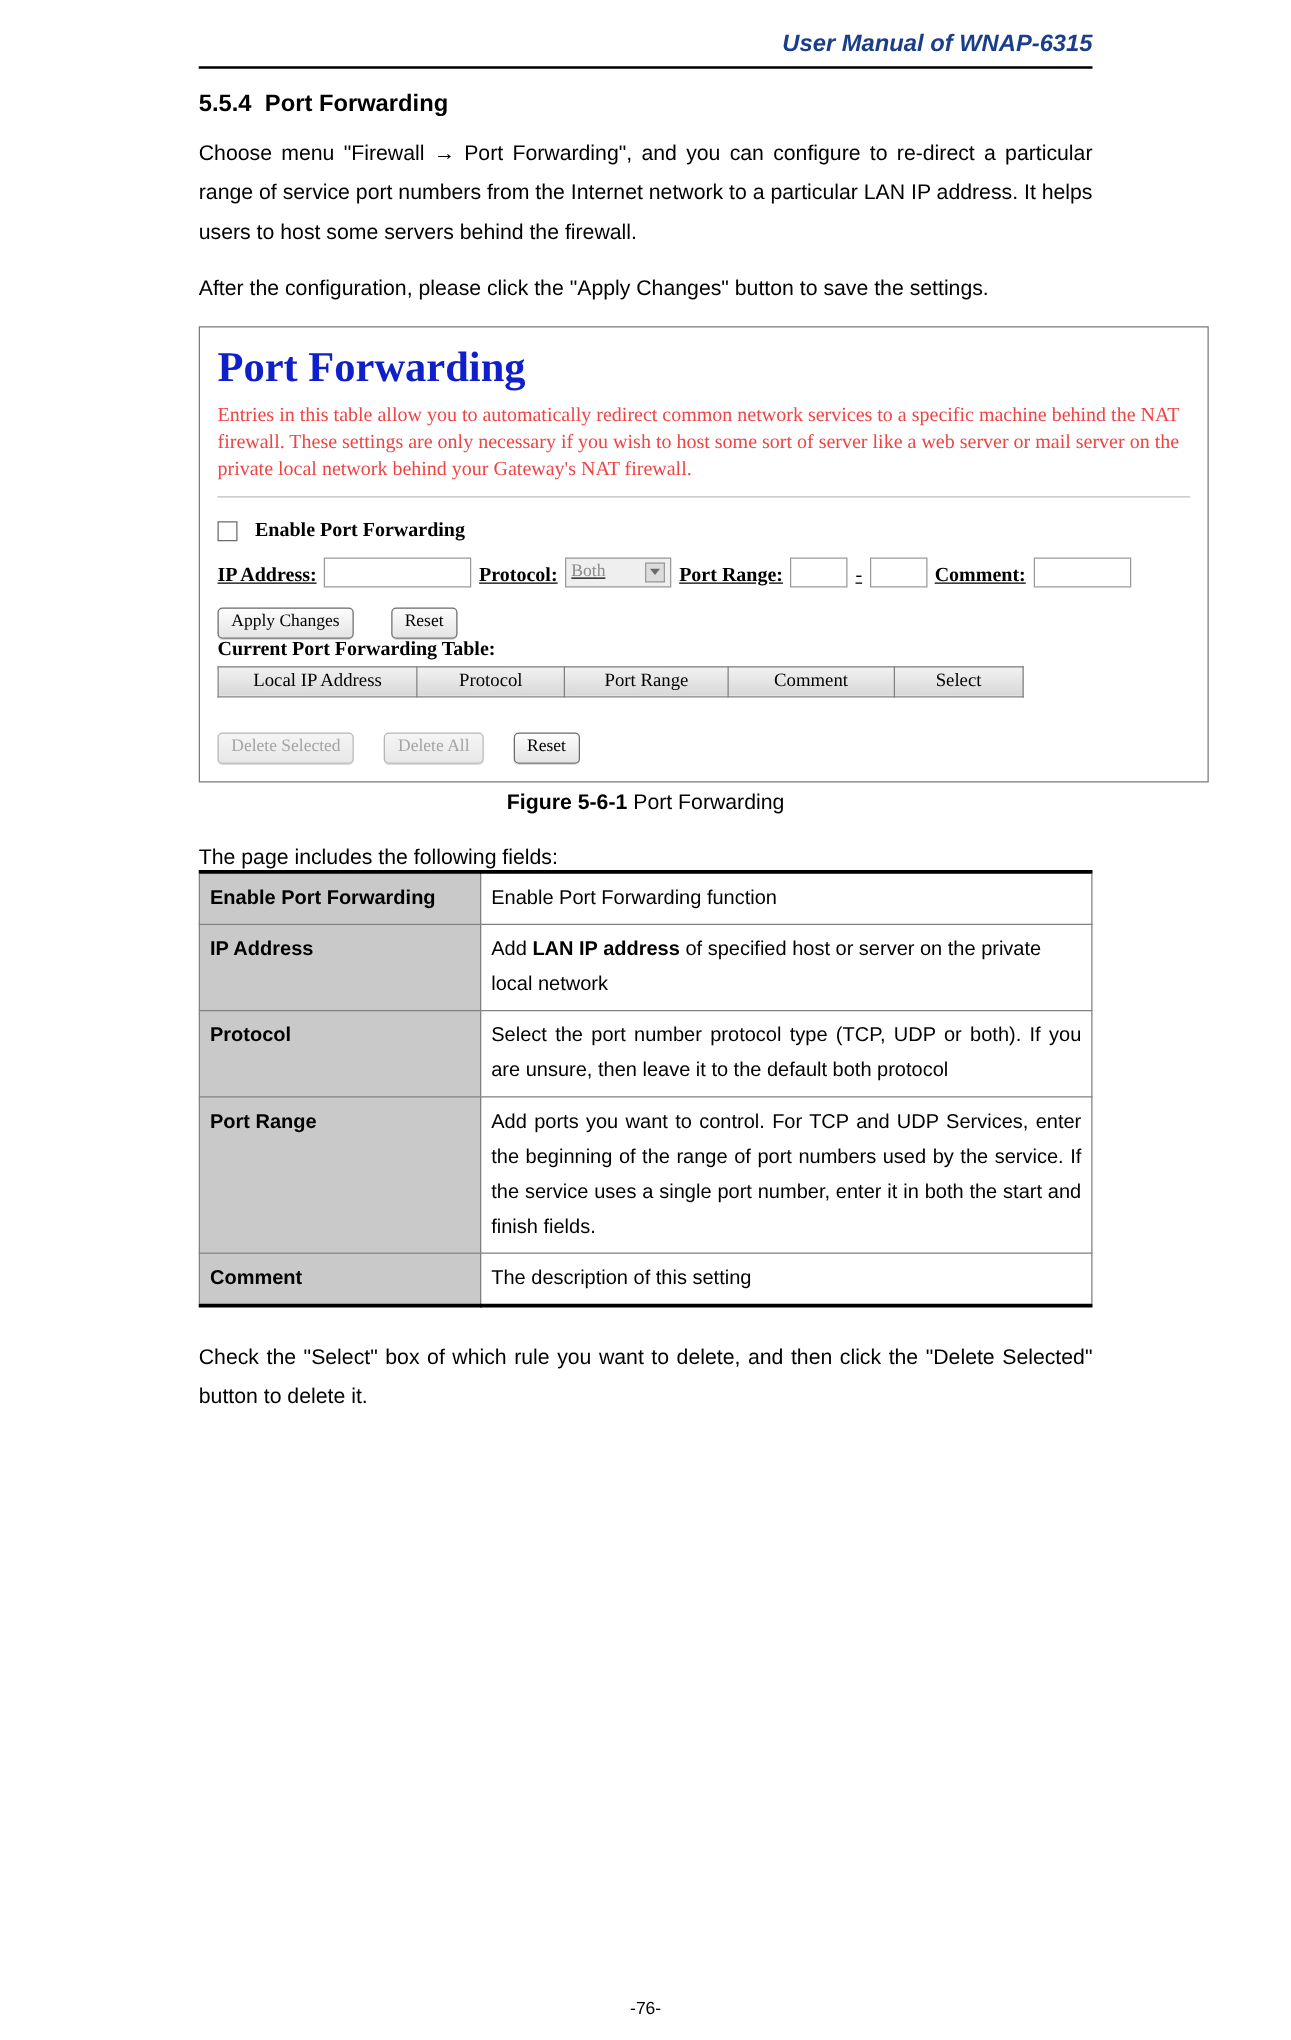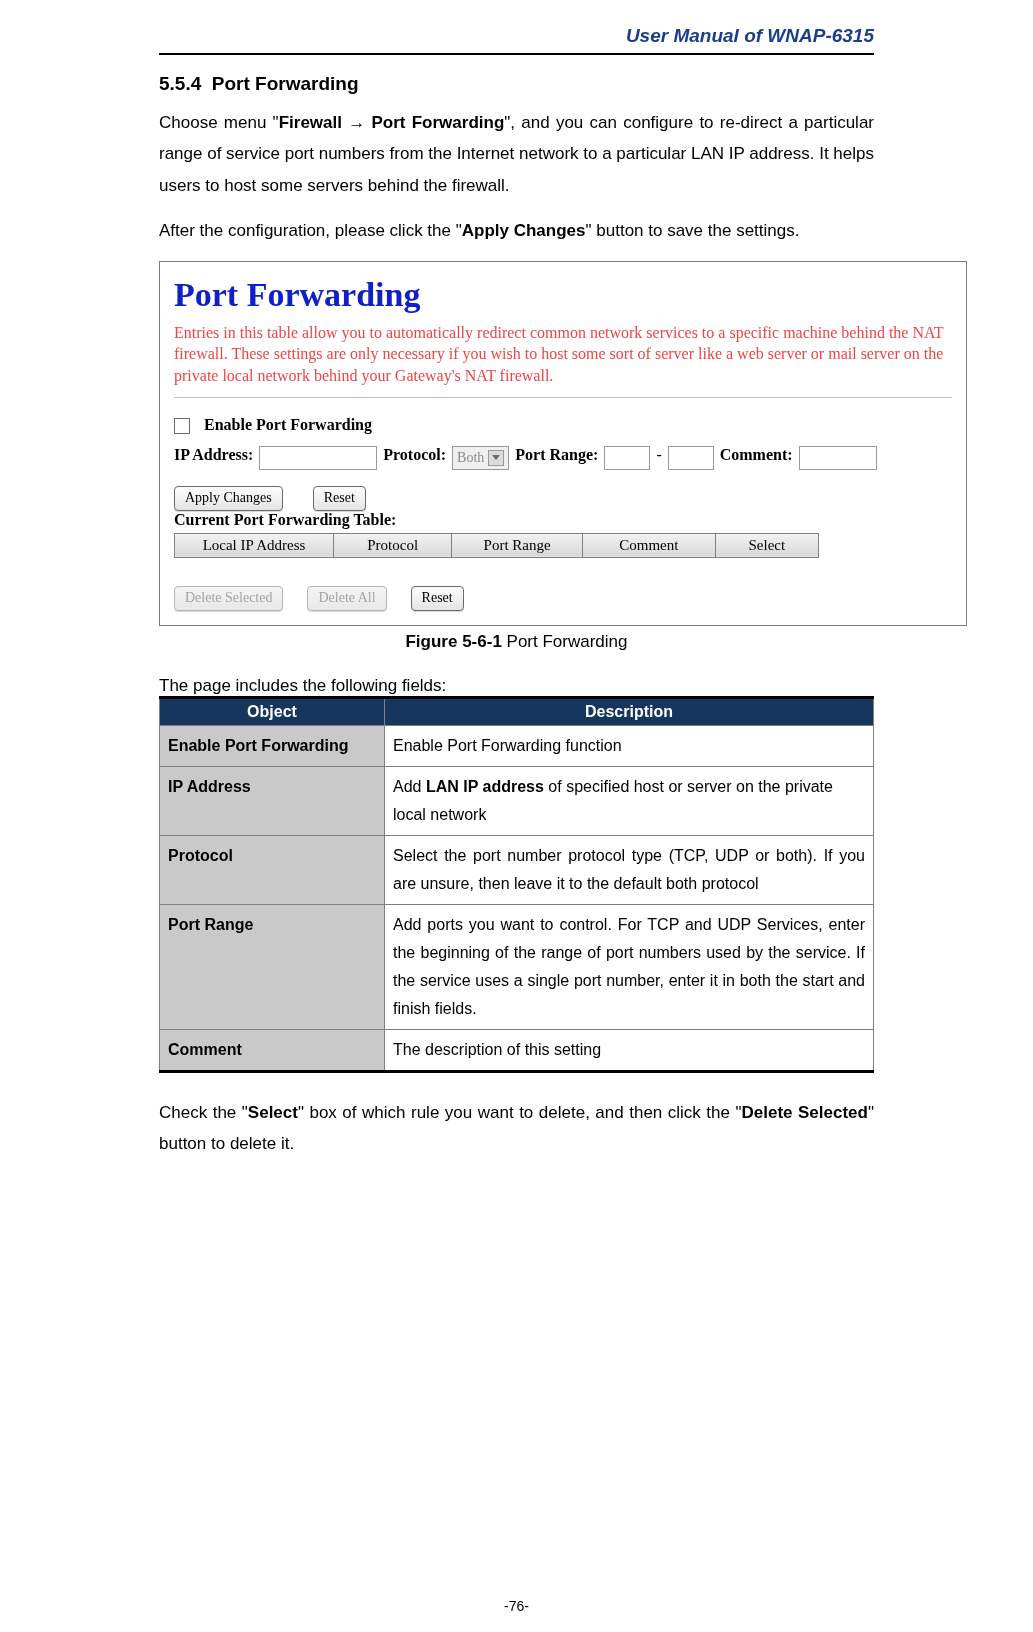--- a/index.html
+++ b/index.html
@@ -30,21 +30,21 @@
     font-size: 19px;
     font-weight: bold;
     margin: 18px 0 12px 0;
   }
   p.body-text {
     font-size: 17px;
     line-height: 1.85;
     margin: 0 0 14px 0;
     text-align: justify;
   }
-  p.body-text .bold { font-weight: bold; }
+  p.body-text .bold { font-weight: normal; }
   .arrow { font-family: "Arial Unicode MS", Arial, sans-serif; }
   .screenshot {
     width: 808px;
     margin: 10px auto 6px auto;
     border: 1px solid #7a7a7a;
     padding: 10px 14px 14px 14px;
     box-sizing: border-box;
     font-family: "Times New Roman", Times, serif;
   }
   .ss-title {
@@ -62,37 +62,38 @@
   .ss-row { padding: 4px 0; font-size: 16px; }
   .ss-check {
     display: inline-block;
     width: 14px; height: 14px;
     border: 1px solid #6b6b6b;
     vertical-align: middle;
     margin-right: 10px;
     background: #fff;
   }
   .ss-label { font-weight: bold; }
-  .ss-fields { margin-top: 8px; display: flex; align-items: flex-start; gap: 6px; flex-wrap: wrap; font-size:16px;}
+  .ss-fields { margin-top: 8px; display: flex; align-items: flex-end; gap: 6px; flex-wrap: wrap; font-size:16px;text-decoration:underline;}
   .ss-input {
     display: inline-block;
     height: 22px;
     border: 1px solid #9a9a9a;
     background: #fff;
     vertical-align: middle;
   }
   .ss-select {
     display: inline-flex;
     align-items: center;
     height: 22px;
     border: 1px solid #9a9a9a;
     background: #efefef;
     color: #8a8a8a;
     padding: 0 4px;
     font-size: 14px;
+    gap: 28px;
   }
   .ss-select .chev {
     display:inline-block;
     width: 14px; height: 14px;
     margin-left: 4px;
     background: #dcdcdc;
     border: 1px solid #9a9a9a;
     position: relative;
   }
   .ss-select .chev::after{
@@ -234,24 +235,20 @@
   </div>
 
   <div class="figure-caption">
     <span class="bold">Figure 5-6-1</span><span> Port Forwarding</span>
   </div>
 
   <p class="lead-in">The page includes the following fields:</p>
 
   <table class="desc-table">
     <tbody>
-        <tr>
-      <th>Object</th>
-      <th>Description</th>
-    </tr>
     <tr>
       <td class="obj">Enable Port Forwarding</td>
       <td>Enable Port Forwarding function</td>
     </tr>
     <tr>
       <td class="obj">IP Address</td>
       <td>
         <span>Add </span><span style="font-weight:bold">LAN IP address</span><span> of specified host or server on the private local network</span>
       </td>
     </tr>

